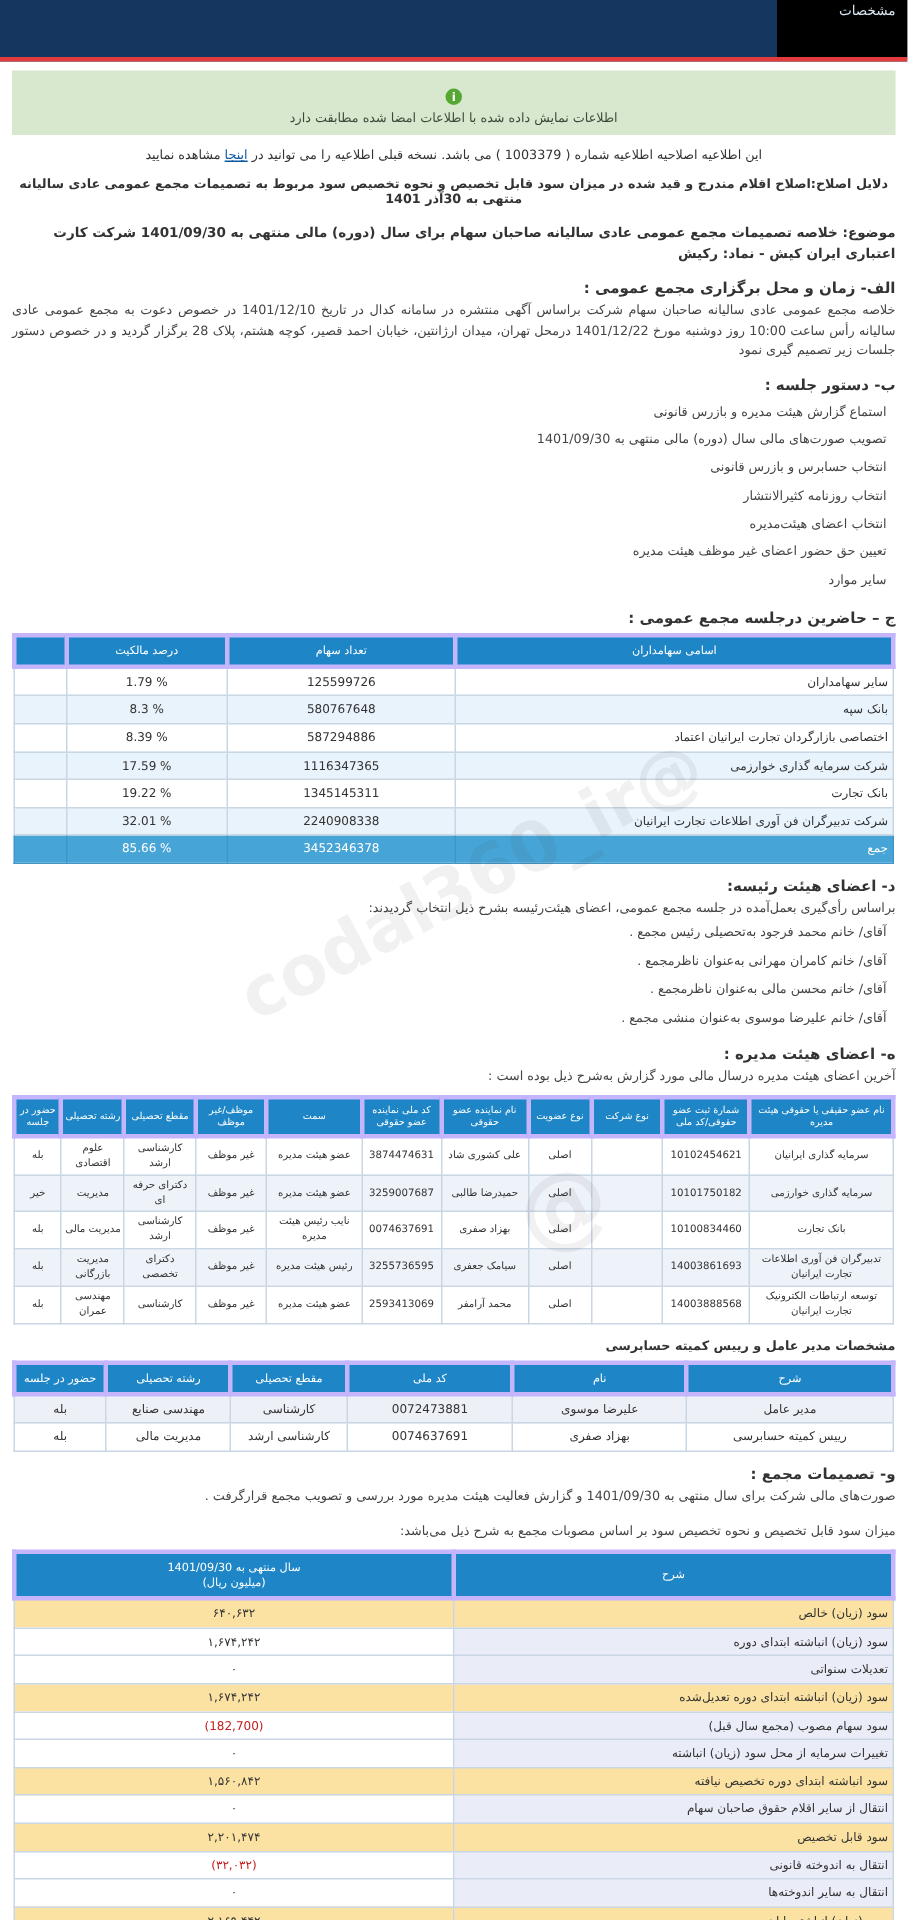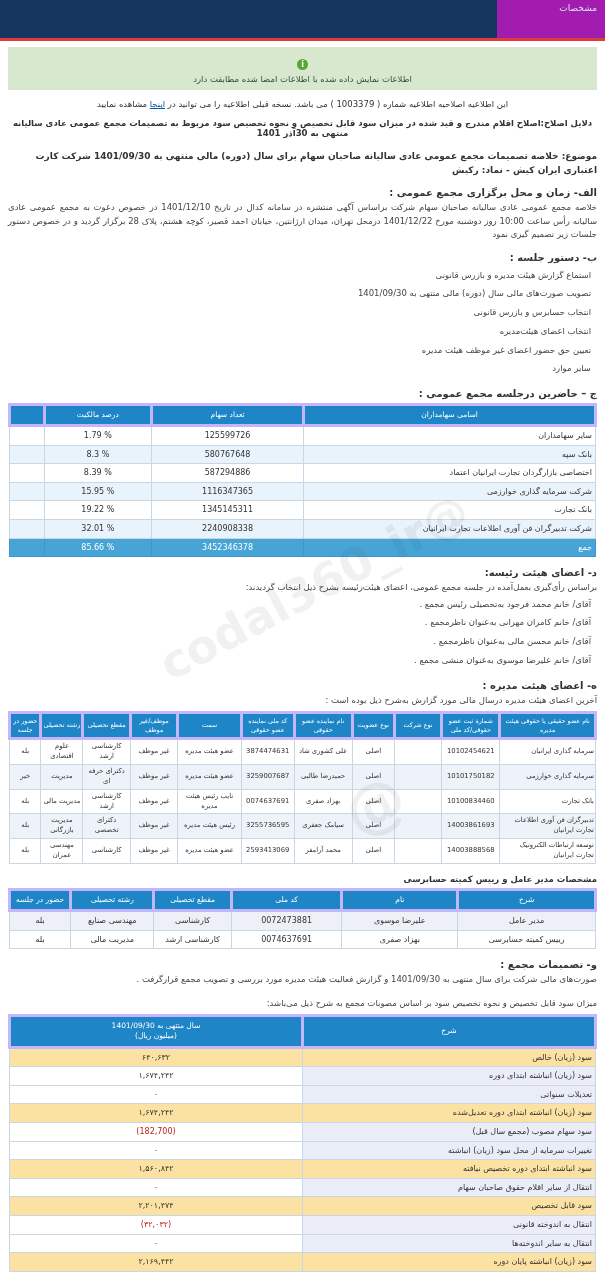--- a/index.html
+++ b/index.html
@@ -1,20 +1,20 @@
 <!DOCTYPE html>
 <html dir="rtl" lang="fa"><head>
 <meta charset="utf-8">
 <style>
   html,body{margin:0;padding:0;}
   body{width:605px;min-height:1280px;background:#fff;color:#333;
        font-family:"DejaVu Sans","Liberation Sans",sans-serif;direction:rtl;position:relative;overflow-x:hidden;}
   
   .topbar{height:38px;background:#15365f;border-bottom:3px solid #e23b3b;position:relative;}
-  .topbar .tab{position:absolute;right:0;top:0;width:108px;height:100%;background:#a21caf;
+  .topbar .tab{position:absolute;right:0;top:0;width:87px;height:100%;background:#000000;
        color:#d9e6f2;font-size:9px;padding:3px 8px;box-sizing:border-box;cursor:pointer;}
   
   .infobar{margin:6px 8px 4px;background:#d8e8cf;padding:5px 0 6px;text-align:center;}
   .infoicon{display:inline-block;width:11px;height:11px;border-radius:50%;background:#55a832;color:#fff;
        font-size:8px;line-height:11px;font-weight:bold;font-style:normal;}
   .infotext{font-size:8.5px;color:#3c4a3a;margin-top:3px;}
   .centerline{text-align:center;font-size:8.5px;margin:9px 10px;color:#333;}
   .centerline.bold{font-weight:bold;}
   a{color:#0a58a3;text-decoration:underline;cursor:pointer;}
   .subject{font-weight:bold;font-size:9px;margin:12px 8px 4px;line-height:1.5;}
@@ -31,21 +31,21 @@
   .attendees th:nth-child(1),.attendees td:nth-child(1){width:51%;}
   .attendees th:nth-child(2),.attendees td:nth-child(2){width:26%;}
   .attendees th:nth-child(3),.attendees td:nth-child(3){width:18%;}
   .attendees th:nth-child(4),.attendees td:nth-child(4){width:5%;}
   .attendees tbody tr:nth-child(even) td{background:#e9f3fb;}
   .attendees tr.total td{background:#47a4d6;color:#fff;border-color:#3e97c8;}
   
   .board{font-size:6.8px;}
   .board th{font-size:6.4px;padding:3px 1px;}
   .board td{padding:2px 1px;}
-  .board td:nth-child(1){text-align:right;}
+  .board td:nth-child(1){}
   .board th:nth-child(1){width:17%;}
   .board th:nth-child(2){width:10%;}
   .board th:nth-child(3){width:8%;}
   .board th:nth-child(4){width:7%;}
   .board th:nth-child(5){width:10%;}
   .board th:nth-child(6){width:9%;}
   .board th:nth-child(7){width:11%;}
   .board th:nth-child(8){width:8%;}
   .board th:nth-child(9){width:8%;}
   .board th:nth-child(10){width:7%;}
@@ -97,20 +97,21 @@
 <div class="subject">موضوع: خلاصه تصمیمات مجمع عمومی عادی سالیانه صاحبان سهام برای سال (دوره) مالی منتهی به 1401/09/30 شرکت کارت اعتباری ایران کیش - نماد: رکیش</div>
 
 <div class="sec-title">الف- زمان و محل برگزاری مجمع عمومی :</div>
 <div class="sec-body">خلاصه مجمع عمومی عادی سالیانه صاحبان سهام شرکت براساس آگهی منتشره در سامانه کدال در تاریخ 1401/12/10 در خصوص دعوت به مجمع عمومی عادی سالیانه رأس ساعت 10:00 روز دوشنبه مورخ 1401/12/22 درمحل تهران، میدان ارژانتین، خیابان احمد قصیر، کوچه هشتم، پلاک 28 برگزار گردید و در خصوص دستور جلسات زیر تصمیم گیری نمود</div>
 
 <div class="sec-title">ب- دستور جلسه :</div>
 <div>
     <div class="line-item">استماع گزارش هیئت مدیره و بازرس قانونی</div>
     <div class="line-item">تصویب صورت‌های مالی سال (دوره) مالی منتهی به 1401/09/30</div>
     <div class="line-item">انتخاب حسابرس و بازرس قانونی</div>
+    <div class="line-item">انتخاب روزنامه کثیرالانتشار</div>
     <div class="line-item">انتخاب اعضای هیئت‌مدیره</div>
     <div class="line-item">تعیین حق حضور اعضای غیر موظف هیئت مدیره</div>
     <div class="line-item">سایر موارد</div>
   </div>
 
 <div class="sec-title">ج – حاضرین درجلسه مجمع عمومی :</div>
 <table class="attendees">
   <thead>
     <tr>
       <th>اسامی سهامداران</th>
@@ -134,21 +135,21 @@
       </tr>
       <tr>
         <td>اختصاصی بازارگردان تجارت ایرانیان اعتماد</td>
         <td dir="ltr">587294886</td>
         <td>% 8.39</td>
         <td></td>
       </tr>
       <tr>
         <td>شرکت سرمایه گذاری خوارزمی</td>
         <td dir="ltr">1116347365</td>
-        <td>% 15.95</td>
+        <td>% 17.59</td>
         <td></td>
       </tr>
       <tr>
         <td>بانک تجارت</td>
         <td dir="ltr">1345145311</td>
         <td>% 19.22</td>
         <td></td>
       </tr>
       <tr>
         <td>شرکت تدبیرگران فن آوری اطلاعات تجارت ایرانیان</td>

